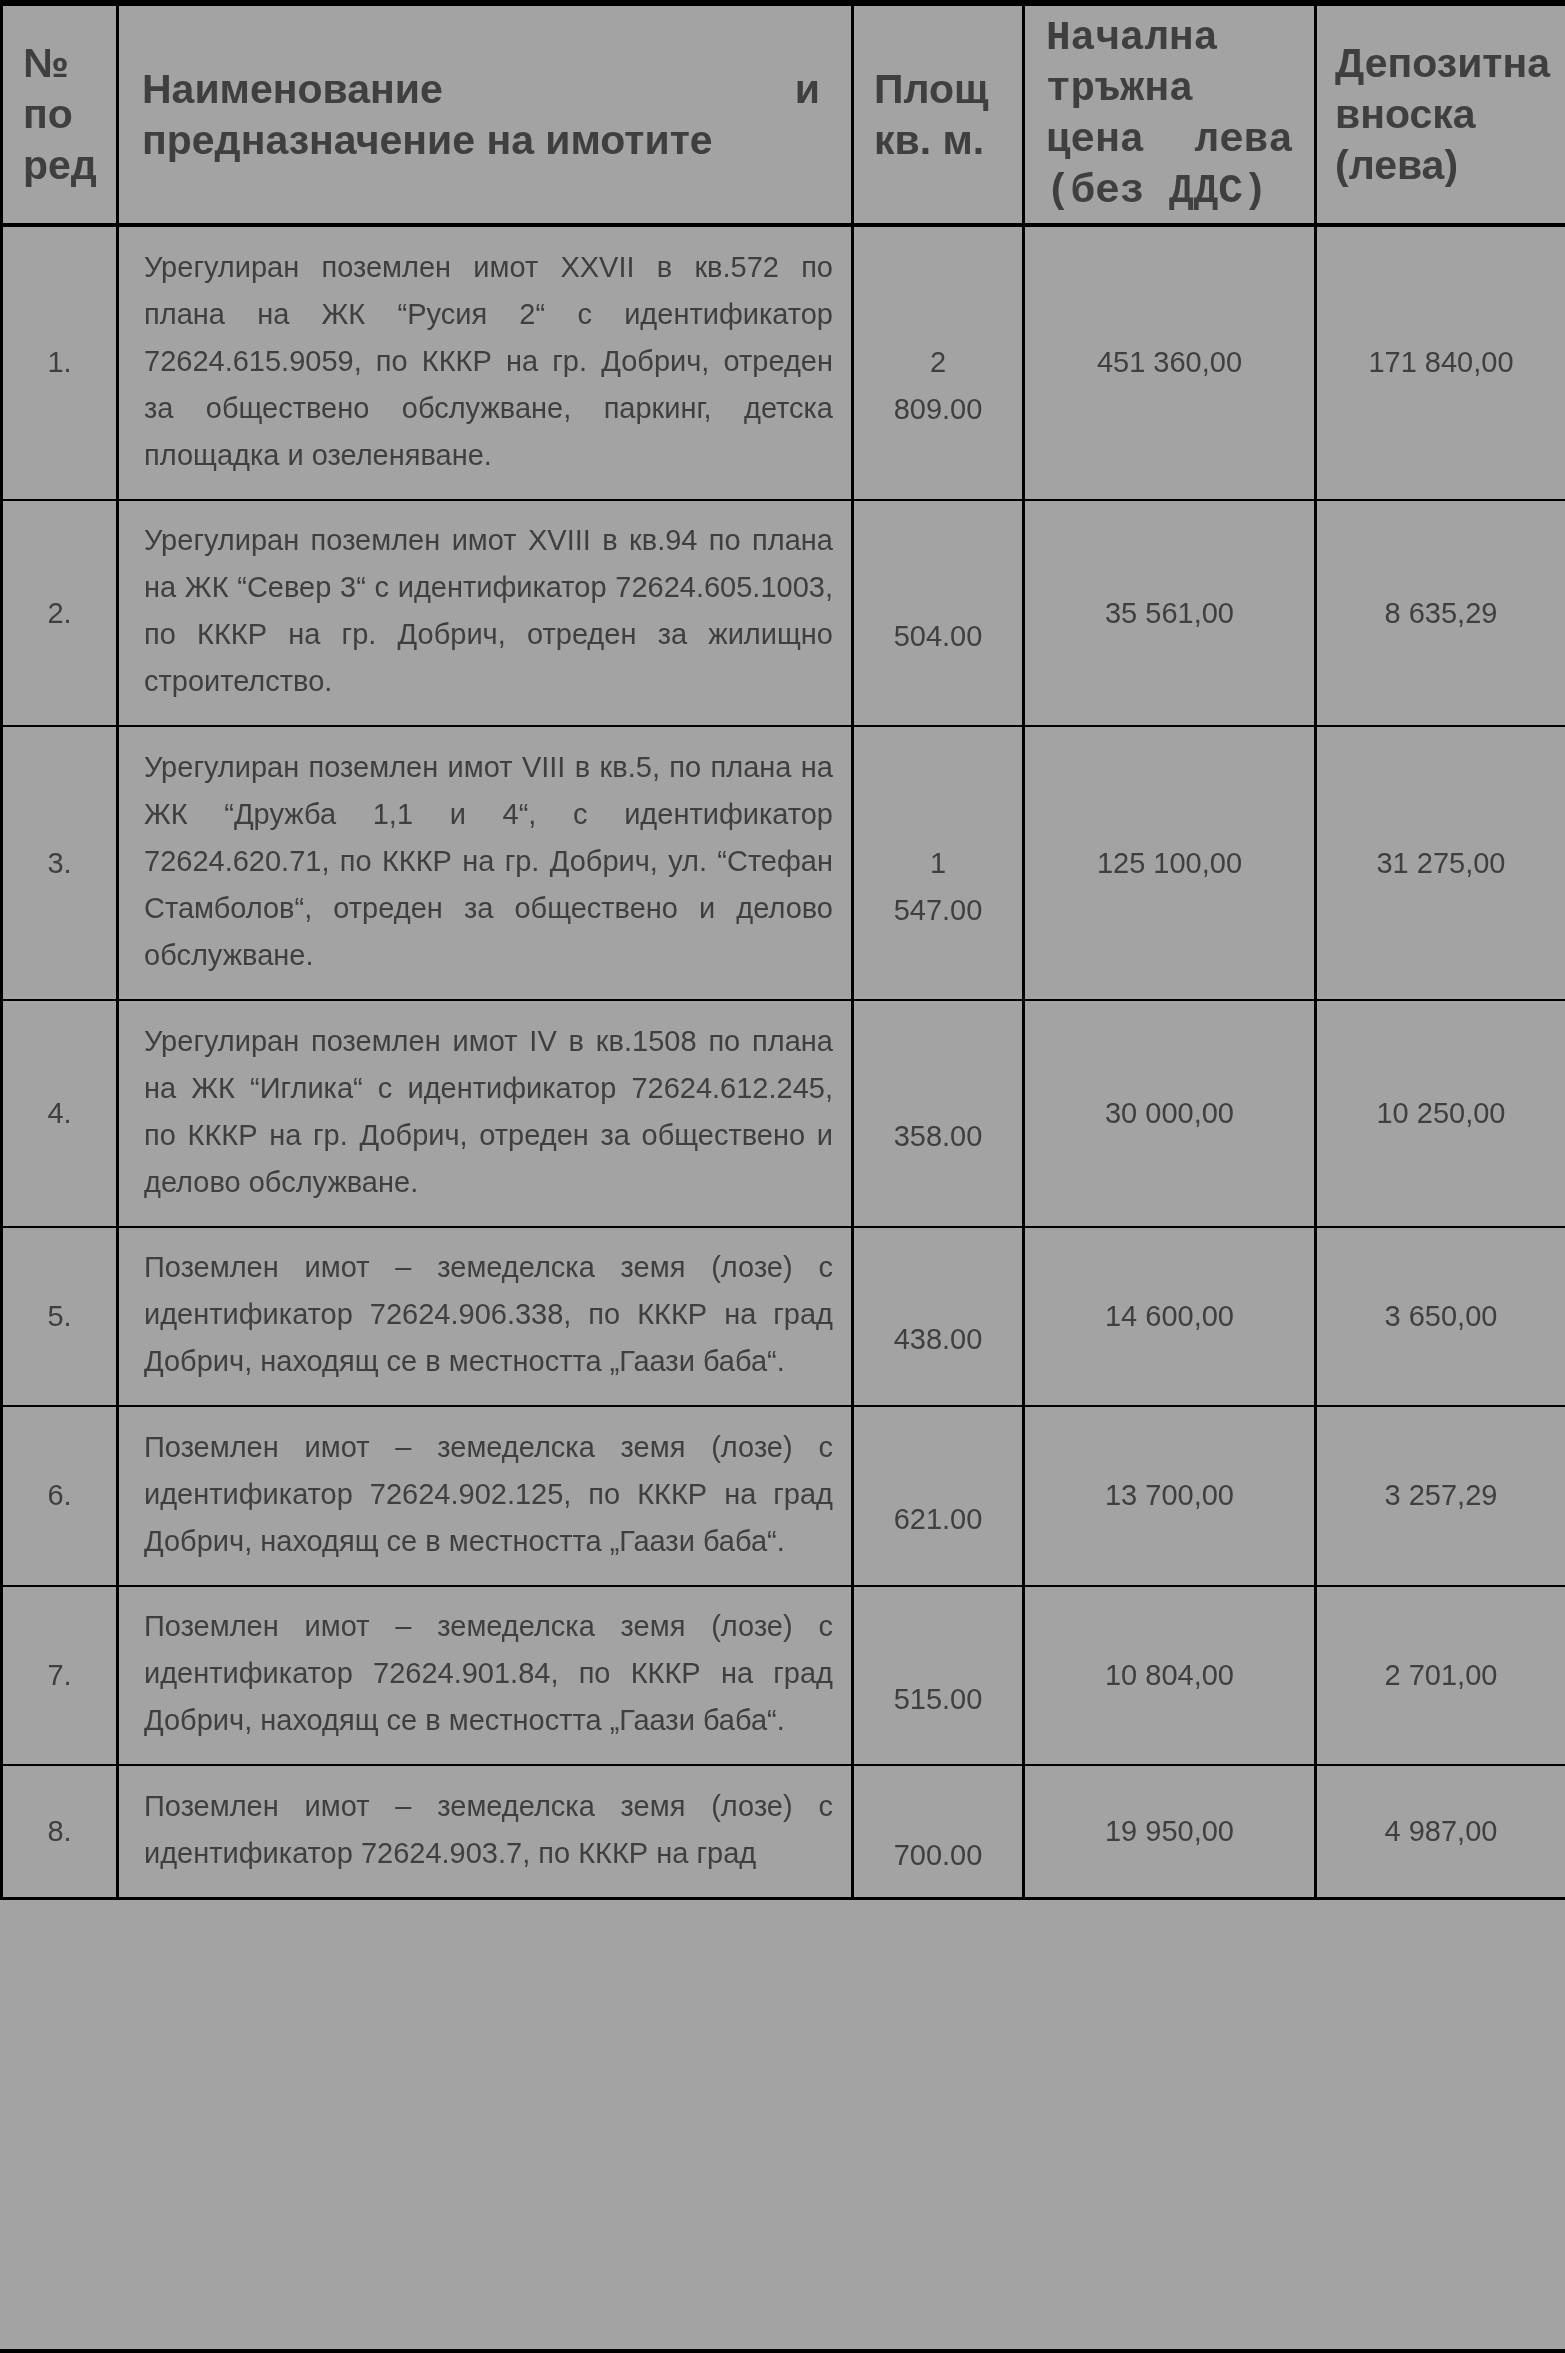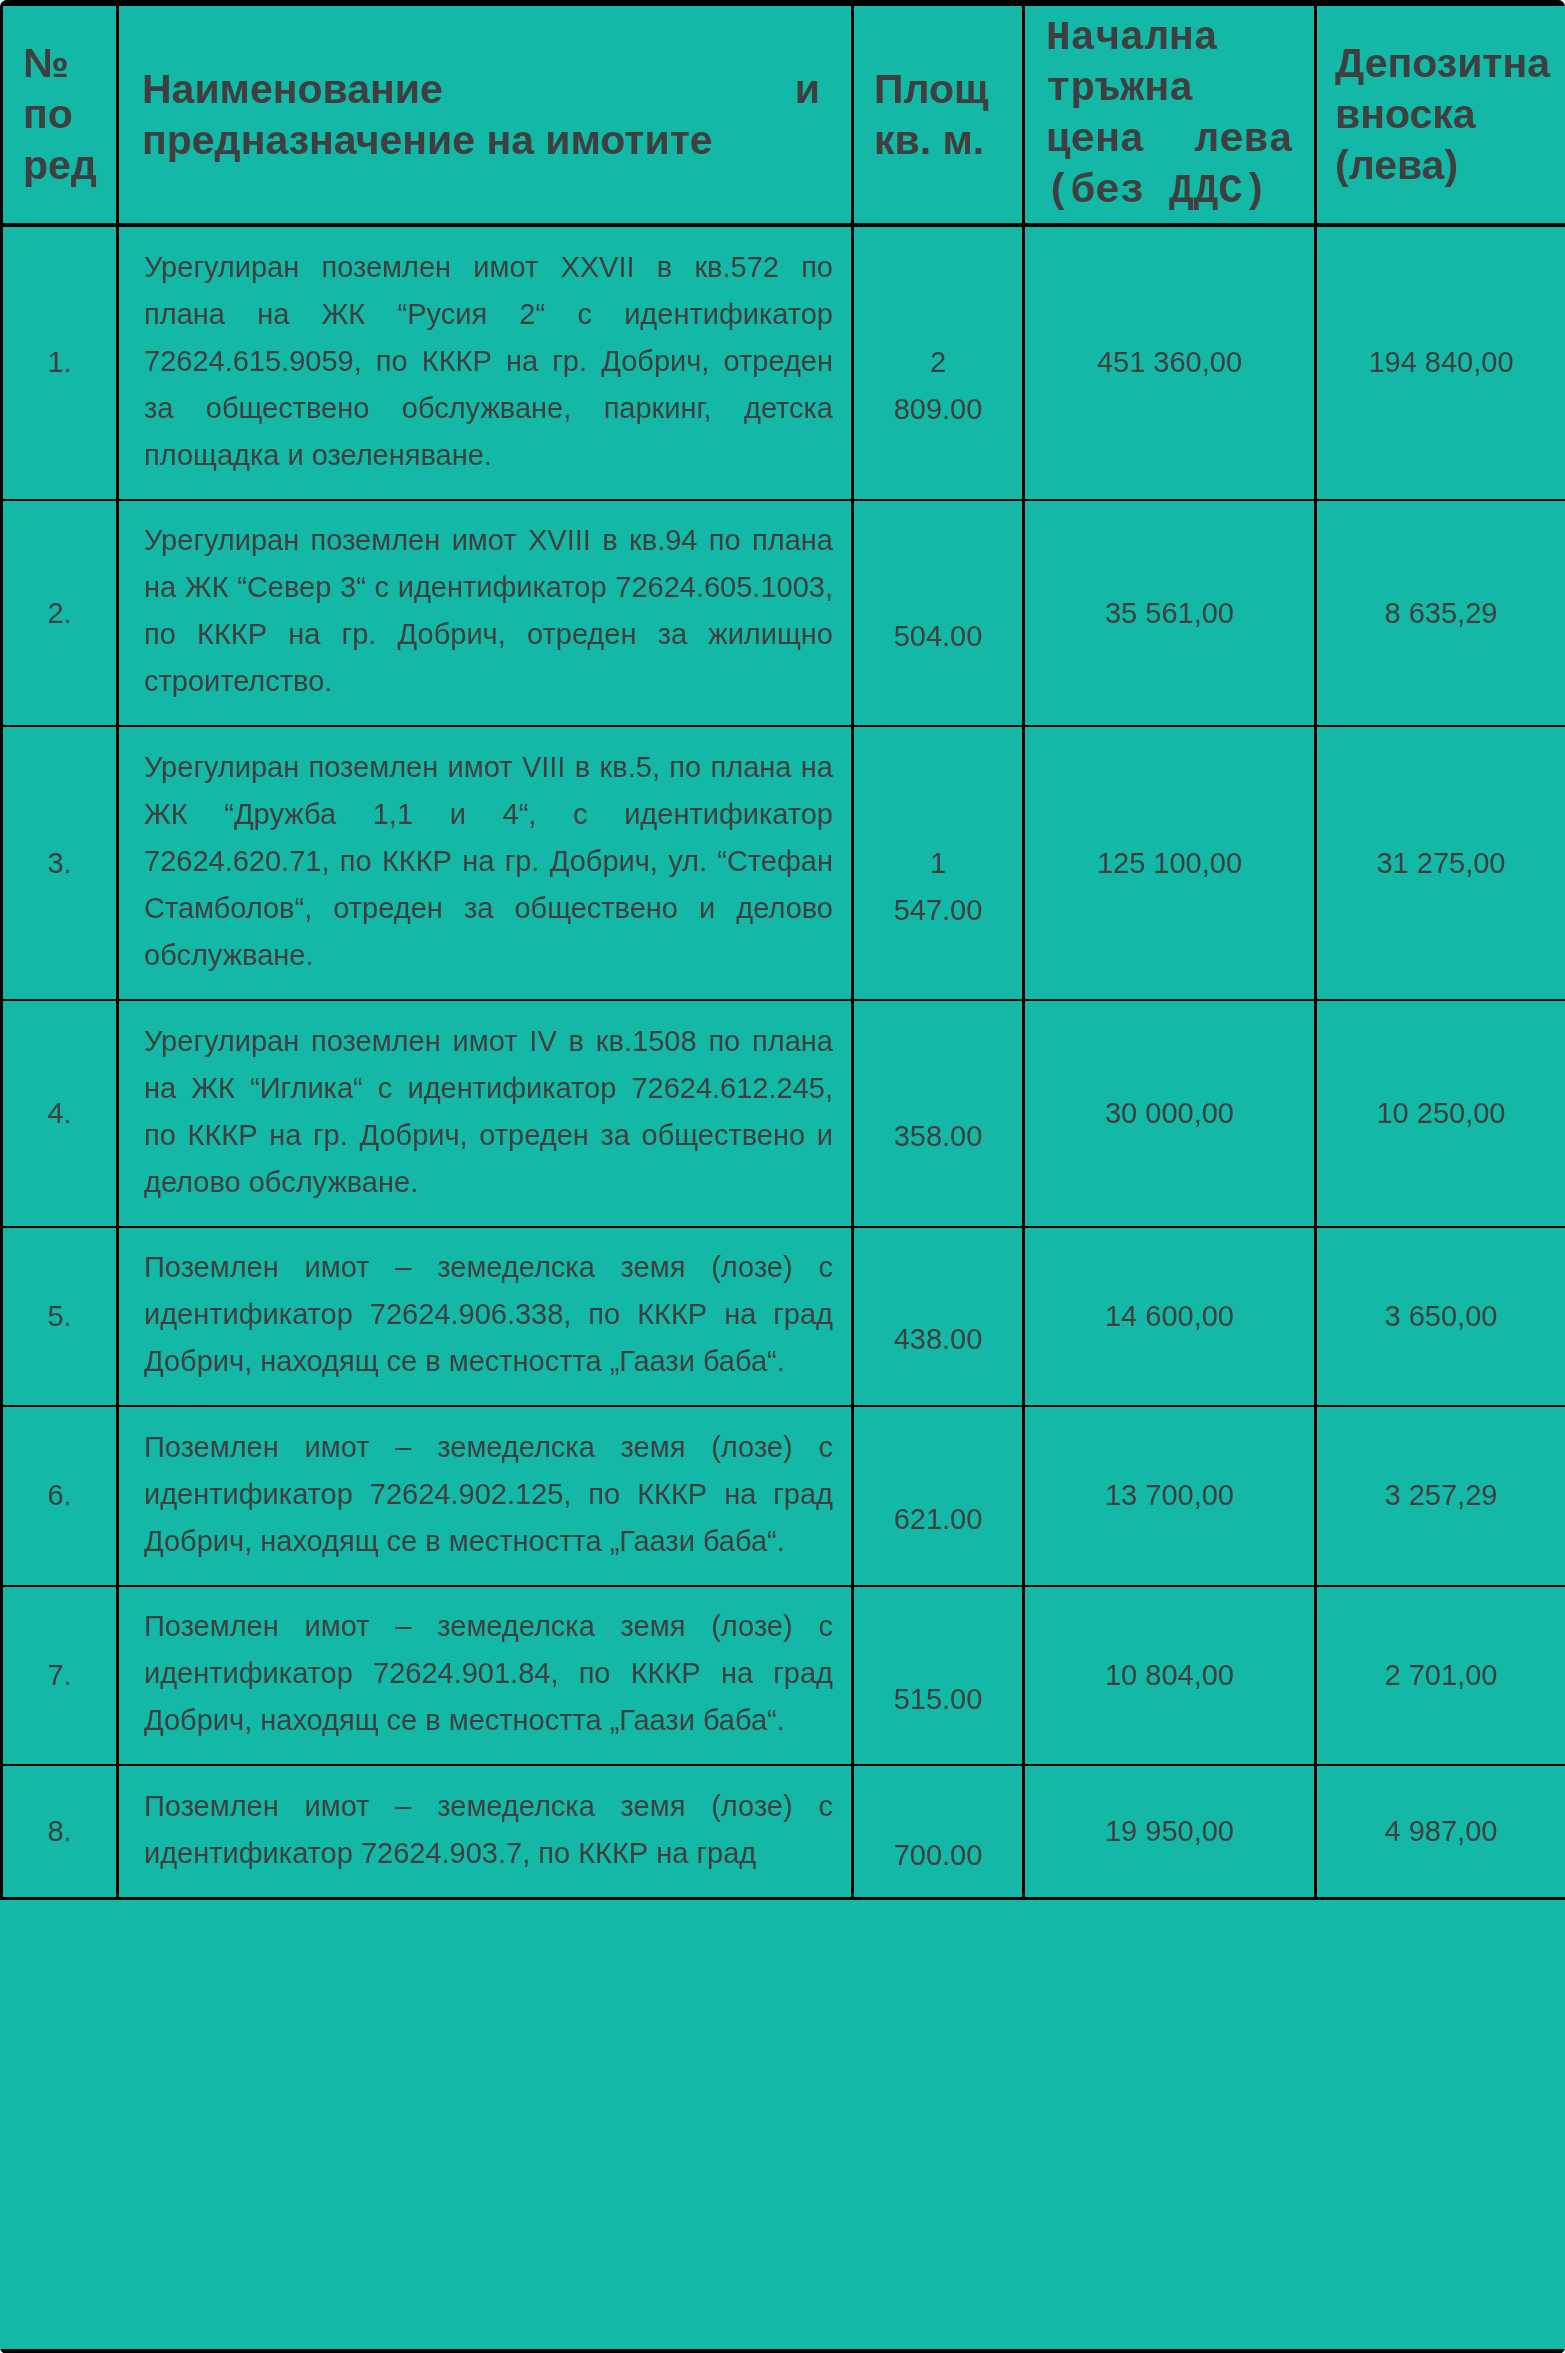--- a/index.html
+++ b/index.html
@@ -11,22 +11,21 @@
     width: 1565px;
     height: 2354px;
     overflow: hidden;
     font-family: "Liberation Sans", sans-serif;
   }
   .page {
     position: relative;
     width: 1565px;
     height: 2354px;
     overflow: hidden;
-    background: #14b8a6;
-    border-radius: 7px;
+    background: #a3a3a3;
   }
   table.props {
     border-collapse: collapse;
     table-layout: fixed;
     width: 1565px;
     border: 3.3px solid #000000;
     border-top-width: 6.6px;
     border-left-width: 2.5px;
   }
   .props th, .props td {
@@ -116,21 +115,21 @@
       <div>Урегулиран поземлен имот XXVII в кв.572 по плана на ЖК “Русия 2“ с идентификатор 72624.615.9059, по КККР на гр. Добрич, отреден за обществено обслужване, паркинг, детска площадка и озеленяване.</div>
     </td>
     <td class="c-area">
       <span>2
 809.00</span>
     </td>
     <td class="c-price">
       <span>451 360,00</span>
     </td>
     <td class="c-deposit">
-      <span>194 840,00</span>
+      <span>171 840,00</span>
     </td>
   </tr>
         <tr class="prop-row">
     <td class="c-num">
       <span>2.</span>
     </td>
     <td class="c-name">
       <div>Урегулиран поземлен имот XVIII в кв.94 по плана на ЖК “Север 3“ с идентификатор 72624.605.1003, по КККР на гр. Добрич, отреден за жилищно строителство.</div>
     </td>
     <td class="c-area">

